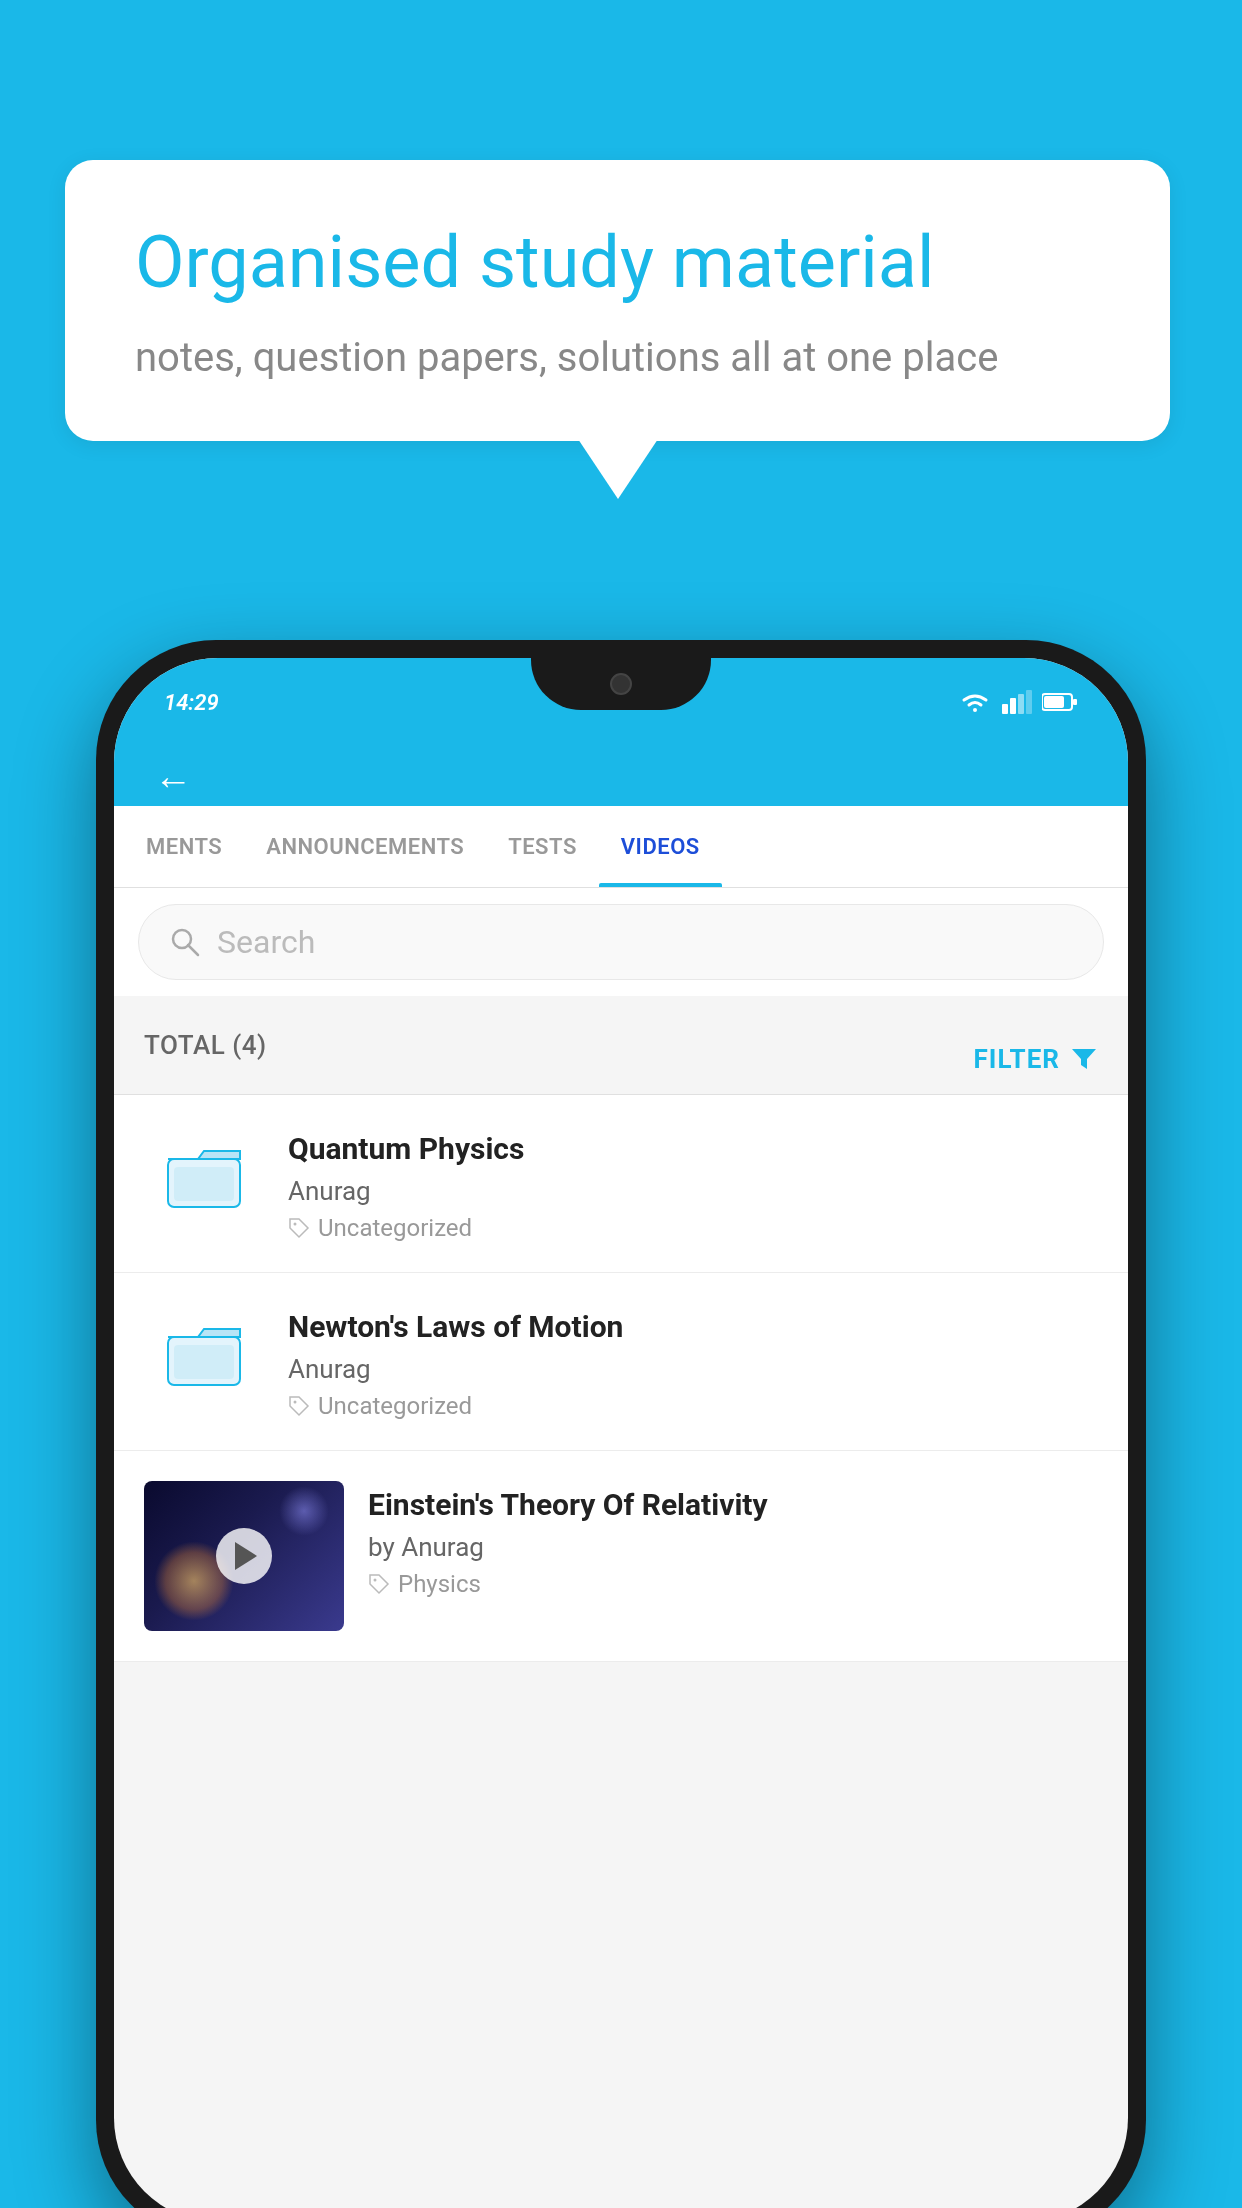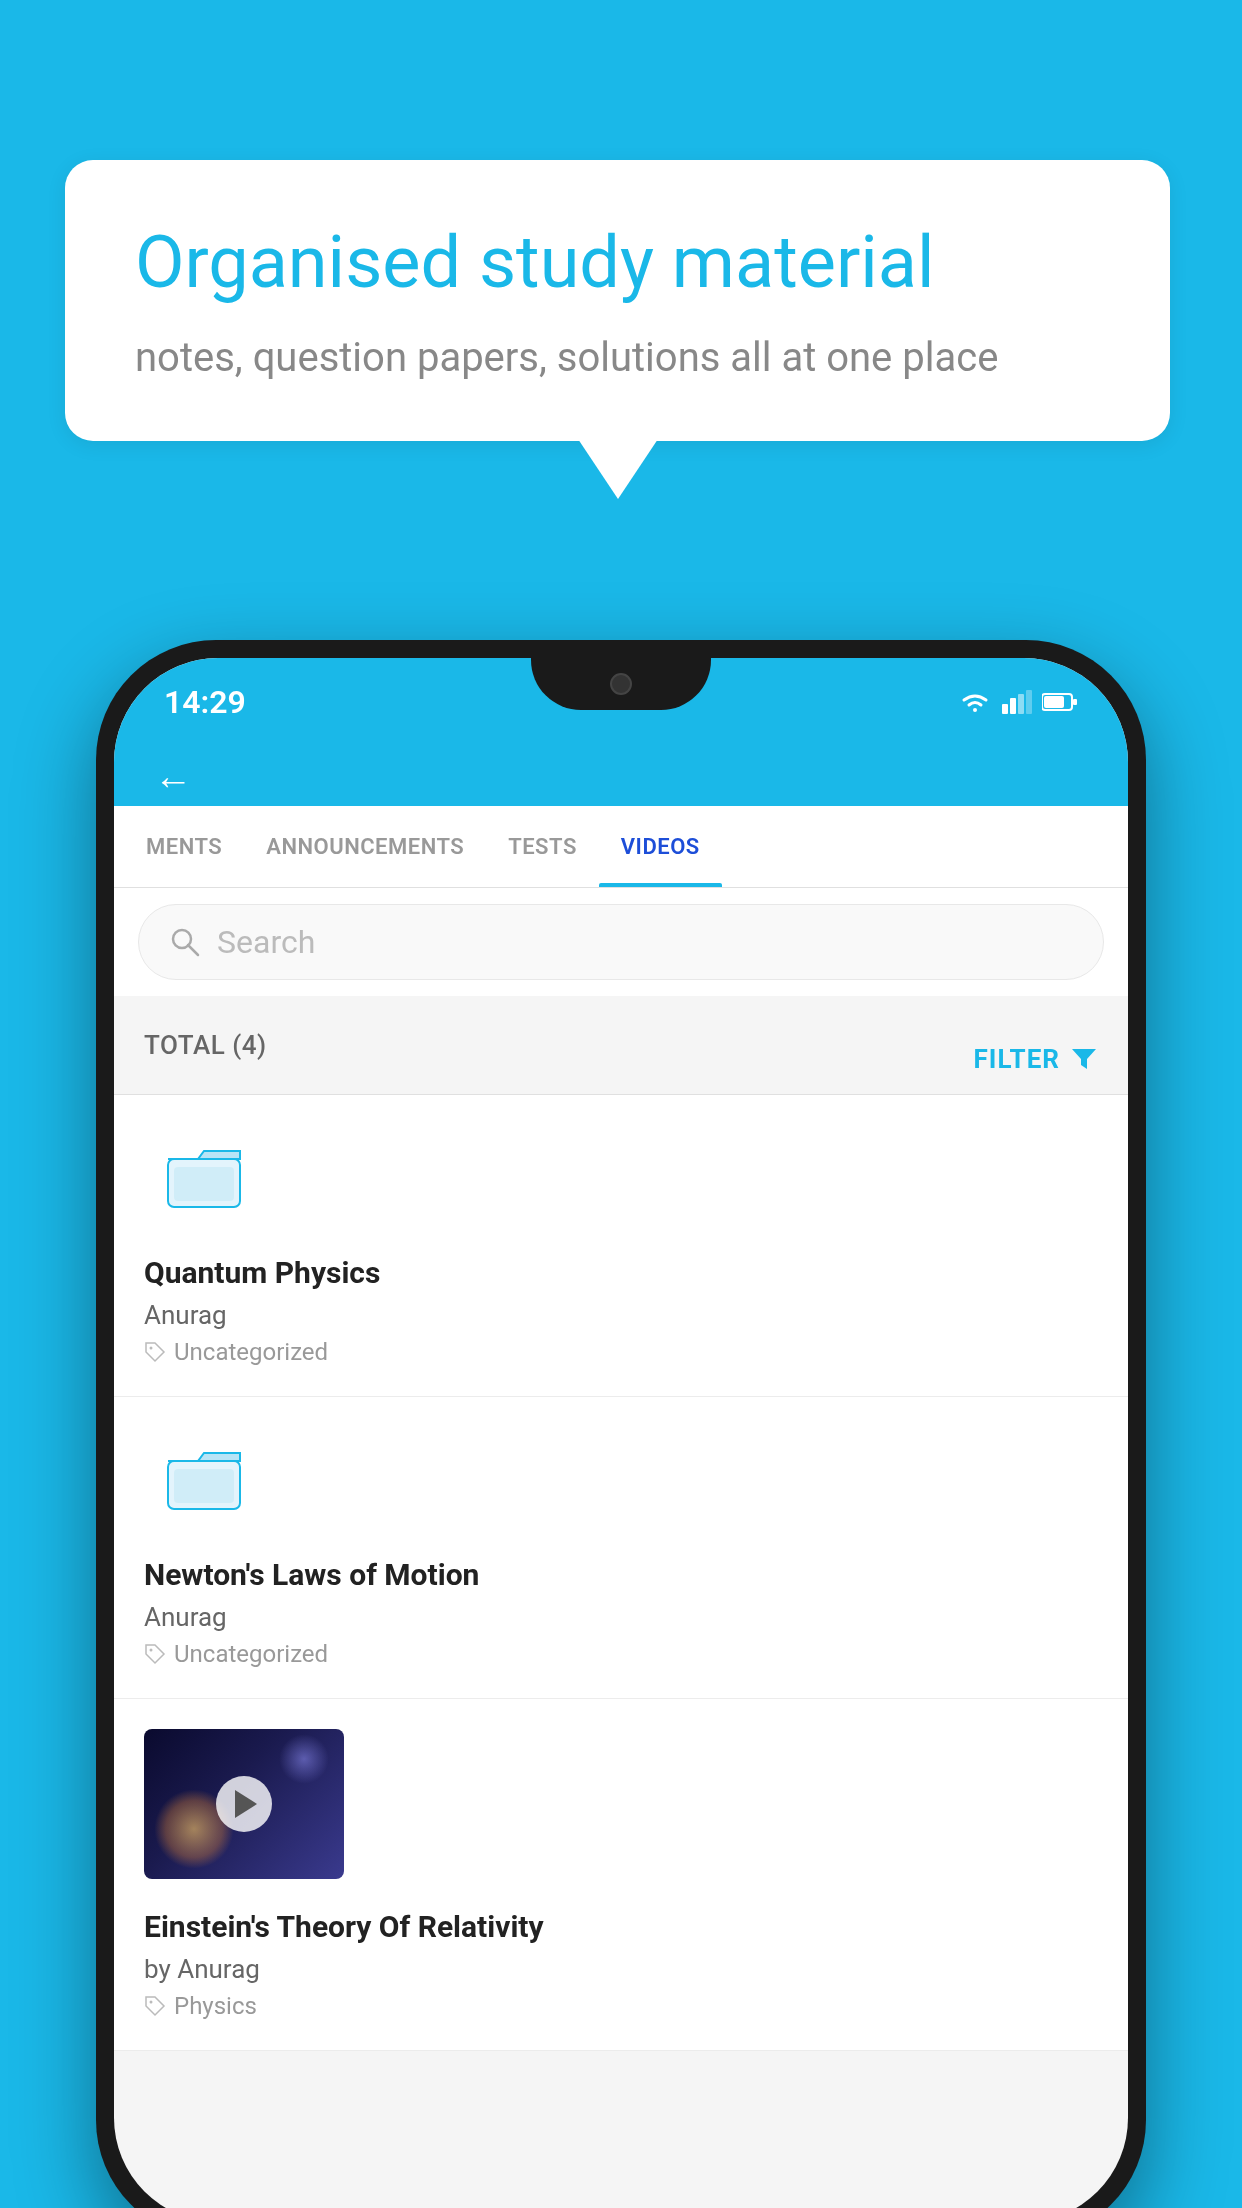--- a/index.html
+++ b/index.html
@@ -115,23 +115,24 @@
     .camera-dot {
       width: 22px;
       height: 22px;
       background: #333;
       border-radius: 50%;
       border: 2px solid #444;
     }
 
     .status-time {
       color: white;
-      font-size: 32px;
+      font-size: 22px;
       font-weight: 600;
       z-index: 2;
+      font-style: italic;
     }
 
     .status-icons {
       display: flex;
       align-items: center;
       gap: 10px;
       z-index: 2;
     }
 
     
@@ -258,21 +259,20 @@
       flex: 1;
     }
 
     .video-item {
       display: flex;
       align-items: flex-start;
       padding: 30px 30px;
       border-bottom: 1px solid #ececec;
       gap: 24px;
       cursor: pointer;
-      flex-direction: column;
     }
 
     .video-item-thumb {
       width: 120px;
       height: 100px;
       flex-shrink: 0;
       display: flex;
       align-items: center;
       justify-content: center;
       position: relative;

